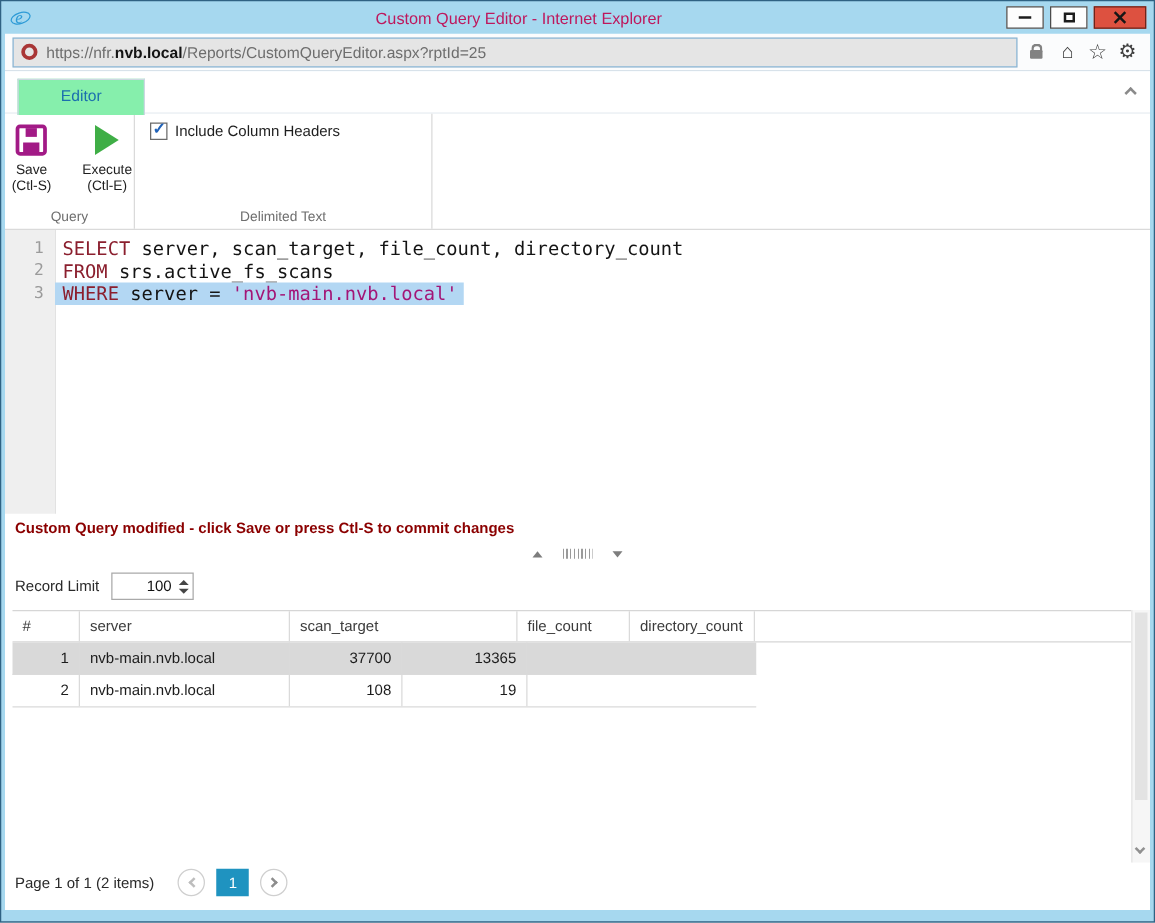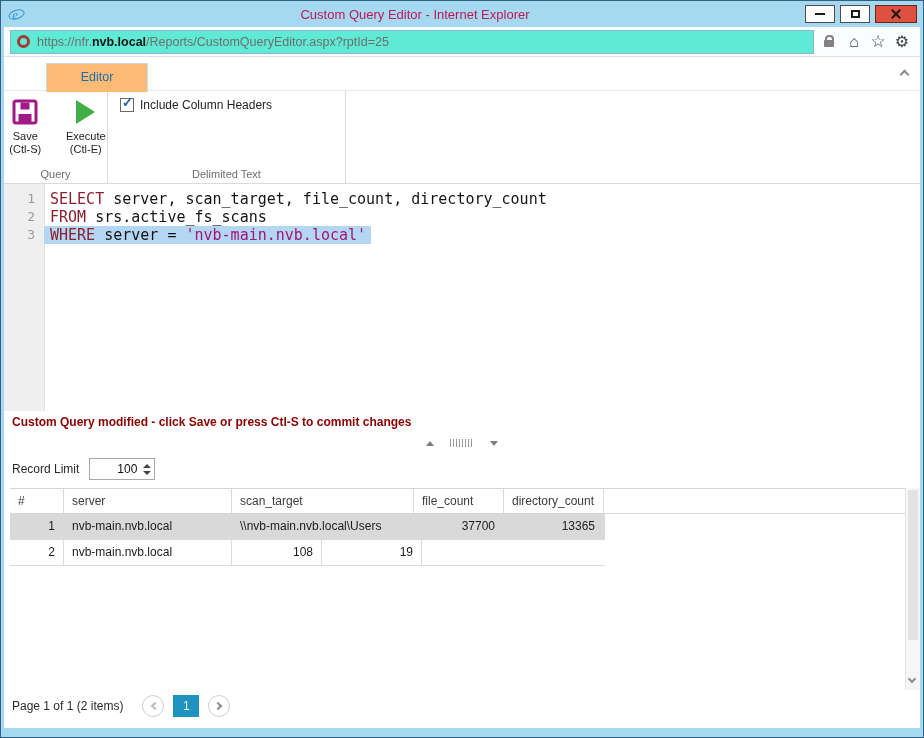--- a/index.html
+++ b/index.html
@@ -15,36 +15,36 @@
   .win-btn{width:30px;height:18px;border:1px solid #4c4c4c;background:#fdfdfd;display:flex;align-items:center;justify-content:center;position:relative;cursor:pointer;}
   .win-btn.close{width:42px;background:#dd5140;border-color:#6e241b;}
   .glyph-min{width:10px;height:2px;background:#1c1c1c;}
   .glyph-max{width:9px;height:8px;border:2px solid #1c1c1c;}
   .glyph-close-a,.glyph-close-b{position:absolute;width:12px;height:2px;background:#161616;left:14px;top:7px;}
   .glyph-close-a{transform:rotate(45deg);}
   .glyph-close-b{transform:rotate(-45deg);}
 
   
   .addressbar{position:absolute;top:26px;left:3px;right:3px;height:30px;background:#fbfcfd;border-bottom:1px solid #d8e2ea;display:flex;align-items:center;padding:0 6px;}
-  .url-field{flex:1;height:24px;border:1px solid #8ab6d6;background:#5eead4;display:flex;align-items:center;padding:0 6px;margin-right:8px;}
+  .url-field{flex:1;height:24px;border:1px solid #8ab6d6;background:#e5e5e5;display:flex;align-items:center;padding:0 6px;margin-right:8px;}
   .favicon{width:13px;height:13px;border:3px solid #a93636;border-radius:50%;margin-right:7px;flex:none;}
   .url-text{font-size:12.5px;color:#6e6e6e;white-space:nowrap;overflow:hidden;}
   .url-text b{color:#141414;}
   .lock{width:14px;display:flex;justify-content:center;margin-right:6px;}
   .lock-body{width:10px;height:7px;background:#828282;border-radius:1px;position:relative;margin-top:4px;}
   .lock-body::before{content:'';position:absolute;top:-5px;left:1px;width:5px;height:5px;border:2px solid #828282;border-bottom:none;border-radius:4px 4px 0 0;}
   .nav-ico{width:24px;text-align:center;font-size:16px;color:#3f3f3f;cursor:pointer;line-height:28px;}
   .nav-ico.star{font-size:17px;}
 
   
   .client{position:absolute;top:56px;left:3px;right:3px;bottom:9px;background:#fff;overflow:hidden;}
 
   
   .tabstrip{position:absolute;top:0;left:0;right:0;height:34px;border-bottom:1px solid #e3eaf0;background:#fff;}
-  .tab.active{position:absolute;left:10px;top:6px;width:102px;height:29px;line-height:27px;text-align:center;color:#1b6fae;font-size:12.5px;border:1px solid #ccd8e2;border-bottom:none;background:#fdba74;z-index:2;cursor:pointer;margin-left:32px;}
+  .tab.active{position:absolute;left:10px;top:6px;width:102px;height:29px;line-height:27px;text-align:center;color:#1b6fae;font-size:12.5px;border:1px solid #ccd8e2;border-bottom:none;background:#86efac;z-index:2;cursor:pointer;}
   .collapse-chevron{position:absolute;right:12px;top:14px;width:7px;height:7px;border-right:2px solid #8a8a8a;border-bottom:2px solid #8a8a8a;transform:rotate(-135deg);cursor:pointer;}
 
   
   .ribbon{position:absolute;top:34px;left:0;right:0;height:93px;border-bottom:1px solid #dadada;display:flex;background:#fff;}
   .group{position:relative;border-right:1px solid #dadada;height:100%;}
   .group-query{width:104px;}
   .group-delimited{width:238px;padding:7px 0 0 12px;}
   .group-label{position:absolute;bottom:3px;left:0;right:0;text-align:center;font-size:11px;color:#6e6e6e;}
   .ribbon-buttons{display:flex;justify-content:center;gap:18px;padding-top:5px;}
   .rbtn{width:48px;display:flex;flex-direction:column;align-items:center;cursor:pointer;}
@@ -235,21 +235,20 @@
           <div class="grid-cell header" style="width: 54px;">#</div>
           <div class="grid-cell header" style="width: 168px;">server</div>
           <div class="grid-cell header" style="width: 182px;">scan_target</div>
           <div class="grid-cell header" style="width: 90px;">file_count</div>
           <div class="grid-cell header" style="width: 100px;">directory_count</div>
         </div>
       <div>
           <div class="grid-row selected">
             <div class="grid-cell num" style="width: 54px;">1</div>
             <div class="grid-cell" style="width: 168px;">nvb-main.nvb.local</div>
-            <div class="grid-cell" style="width: 182px;">\\nvb-main.nvb.local\Users</div>
             <div class="grid-cell num" style="width: 90px;">37700</div>
             <div class="grid-cell num" style="width: 100px;">13365</div>
           </div>
           <div class="grid-row">
             <div class="grid-cell num" style="width: 54px;">2</div>
             <div class="grid-cell" style="width: 168px;">nvb-main.nvb.local</div>
             <div class="grid-cell num" style="width: 90px;">108</div>
             <div class="grid-cell num" style="width: 100px;">19</div>
           </div>
         </div>

